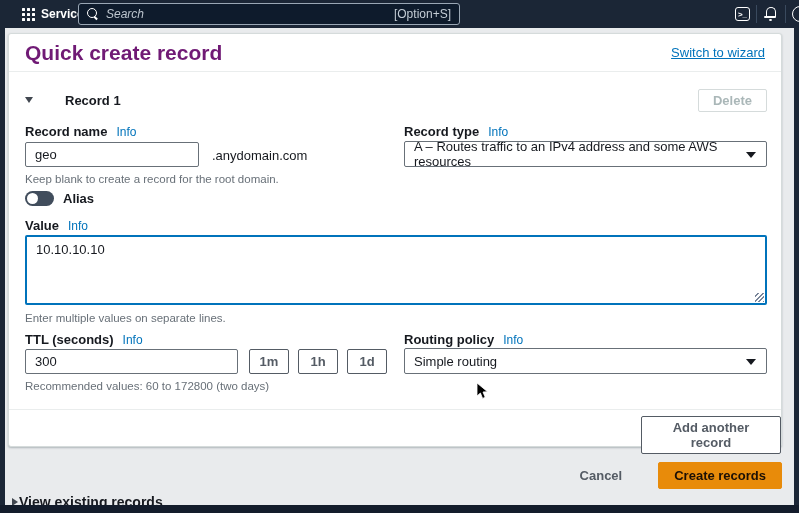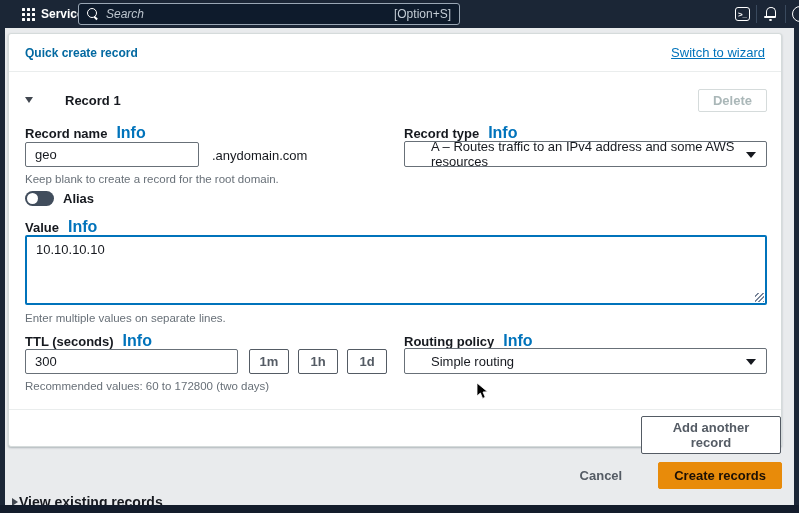--- a/index.html
+++ b/index.html
@@ -26,43 +26,43 @@
   .bell-icon::before { content:""; position:absolute; left:3px; top:1px; width:8px; height:9px; border:1.5px solid #fff; border-bottom:none; border-radius:5px 5px 0 0; }
   .bell-icon::after { content:""; position:absolute; left:1px; top:10px; width:12px; height:2px; background:#fff; border-radius:1px; }
   .bell-icon .clapper { position:absolute; left:6px; top:13px; width:3px; height:2px; background:#fff; border-radius:50%; }
   .help-circle-icon { width:16px; height:16px; border:1.5px solid #fff; border-radius:50%; margin-right:-9px; }
 
   
   .content { position:absolute; left:5px; top:28px; width:789px; height:477px; background:#e9ebed; }
 
   .card { position:absolute; left:3px; top:5px; width:774px; height:414px; background:#fff; border:1px solid #d5dbdb; border-radius:3px; box-shadow:0 1px 2px rgba(0,28,36,.25); }
   .card-header { position:absolute; left:0; top:0; width:100%; height:38px; border-bottom:1px solid #eaeded; display:flex; align-items:center; justify-content:space-between; padding:0 16px; }
-  .page-title { font-size:12px; font-weight:bold; color:#0369a1; }
+  .page-title { font-size:21px; font-weight:bold; color:#701a75; }
   .switch-link { font-size:13px; color:#0073bb; text-decoration:underline; cursor:pointer; }
 
   .section-row { position:absolute; left:16px; top:52px; width:742px; height:28px; display:flex; align-items:center; justify-content:space-between; }
   .expander { display:flex; align-items:center; gap:7px; cursor:pointer; }
   .caret-down-sm { width:0; height:0; border-left:4.5px solid transparent; border-right:4.5px solid transparent; border-top:6px solid #414750; }
   .section-title { font-size:13px; font-weight:bold; color:#16191f;padding-left:25px; }
   .btn { font-family:"Liberation Sans",sans-serif; font-size:13px; font-weight:bold; background:#fff; border:1px solid #545b64; color:#545b64; border-radius:2px; padding:3px 14px; cursor:pointer; }
   .btn.disabled { border-color:#d5dbdb; color:#aab7b8; cursor:default; }
 
   .field-label-row { display:flex; align-items:baseline; gap:9px; }
   .field-label { font-size:13px; font-weight:600; color:#16191f; }
-  .info-link { font-size:16px; font-weight:bold; color:#0073bb; cursor:pointer; }
+  .info-link { font-size:12px; font-weight:normal; color:#0073bb; cursor:pointer; }
   .helper { font-size:11.5px; color:#687078; }
 
   .lbl-record-name { position:absolute; left:16px; top:90px; }
   .input { height:25px; border:1px solid #687078; border-radius:2px; font-size:13px; color:#16191f; padding:0 9px; font-family:"Liberation Sans",sans-serif; background:#fff; outline:none; }
   .record-name-input { position:absolute; left:16px; top:108px; width:174px; }
   .domain-suffix { position:absolute; left:203px; top:114px; font-size:13px; color:#16191f; }
   .record-name-help { position:absolute; left:16px; top:139px; }
 
   .lbl-record-type { position:absolute; left:395px; top:90px; }
-  .selectbox { position:absolute; height:26px; border:1px solid #687078; border-radius:2px; background:#fff; display:flex; align-items:center; padding:0 26px 0 26px; font-size:13px; color:#16191f; cursor:pointer; }
+  .selectbox { position:absolute; height:26px; border:1px solid #687078; border-radius:2px; background:#fff; display:flex; align-items:center; padding:0 26px 0 9px; font-size:13px; color:#16191f; cursor:pointer; }
   .selectbox::after { content:""; position:absolute; right:10px; top:10px; width:0; height:0; border-left:5px solid transparent; border-right:5px solid transparent; border-top:6px solid #16191f; }
   .record-type-select { left:395px; top:107px; width:363px; }
 
   .alias-row { position:absolute; left:16px; top:157px; display:flex; align-items:center; gap:9px; }
   .toggle { width:29px; height:15px; border-radius:8px; background:#414d5c; position:relative; cursor:pointer; }
   .toggle .knob { position:absolute; left:2px; top:2px; width:11px; height:11px; background:#fff; border-radius:50%; }
   .alias-label { font-size:13px; font-weight:600; color:#16191f; }
 
   .lbl-value { position:absolute; left:16px; top:184px; }
   .value-area { position:absolute; left:16px; top:201px; width:742px; height:70px; border:2px solid #0073bb; border-radius:2px; font-size:13px; color:#16191f; padding:5px 9px; font-family:"Liberation Sans",sans-serif; resize:none; outline:none; }

